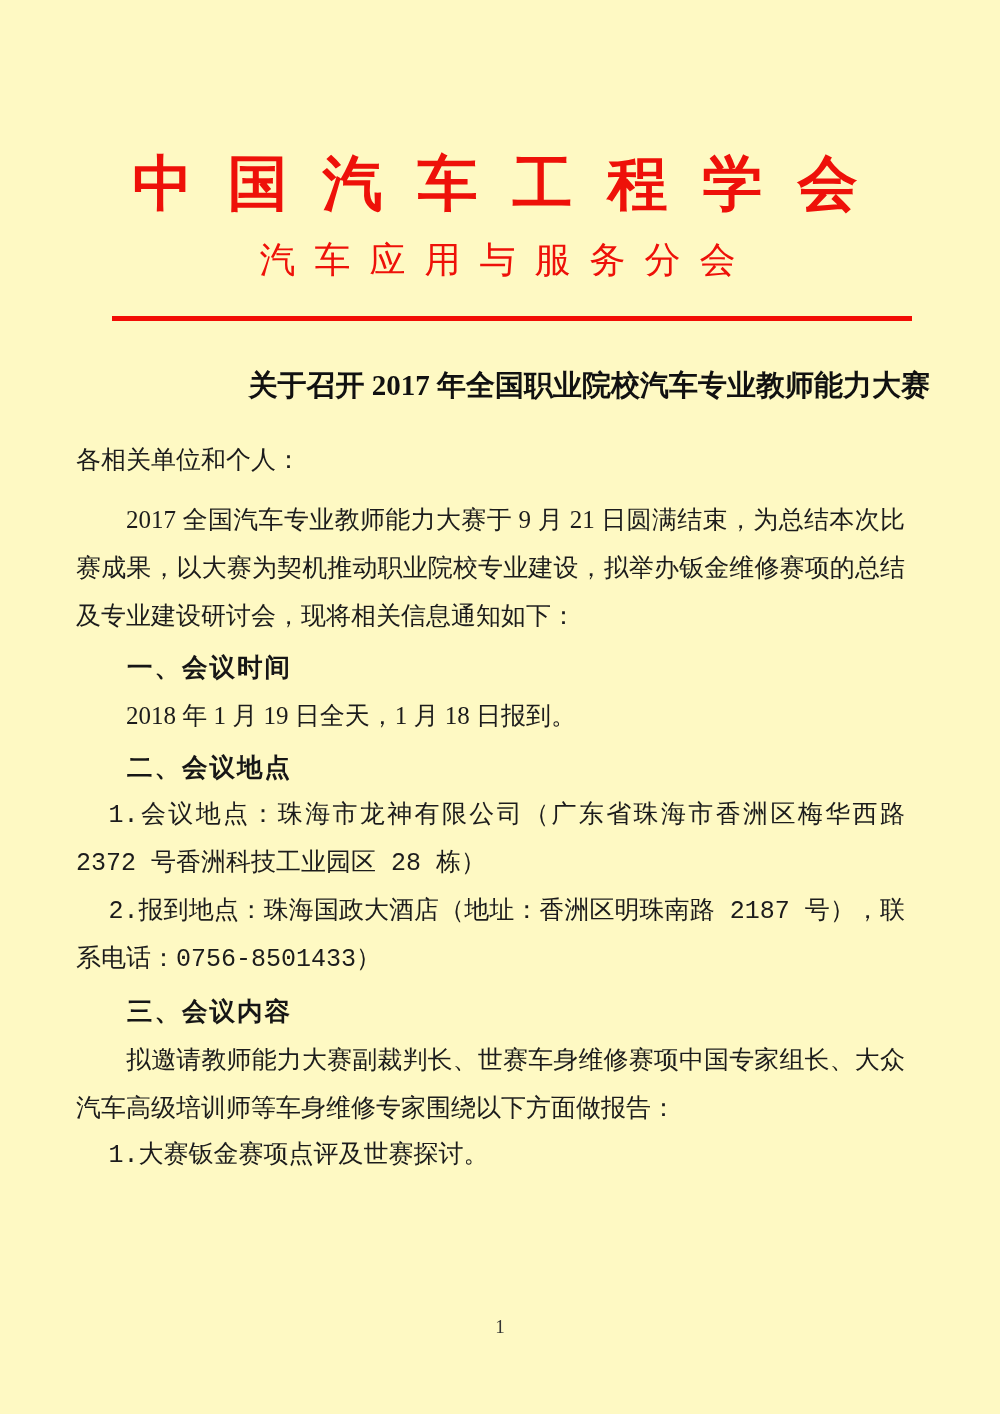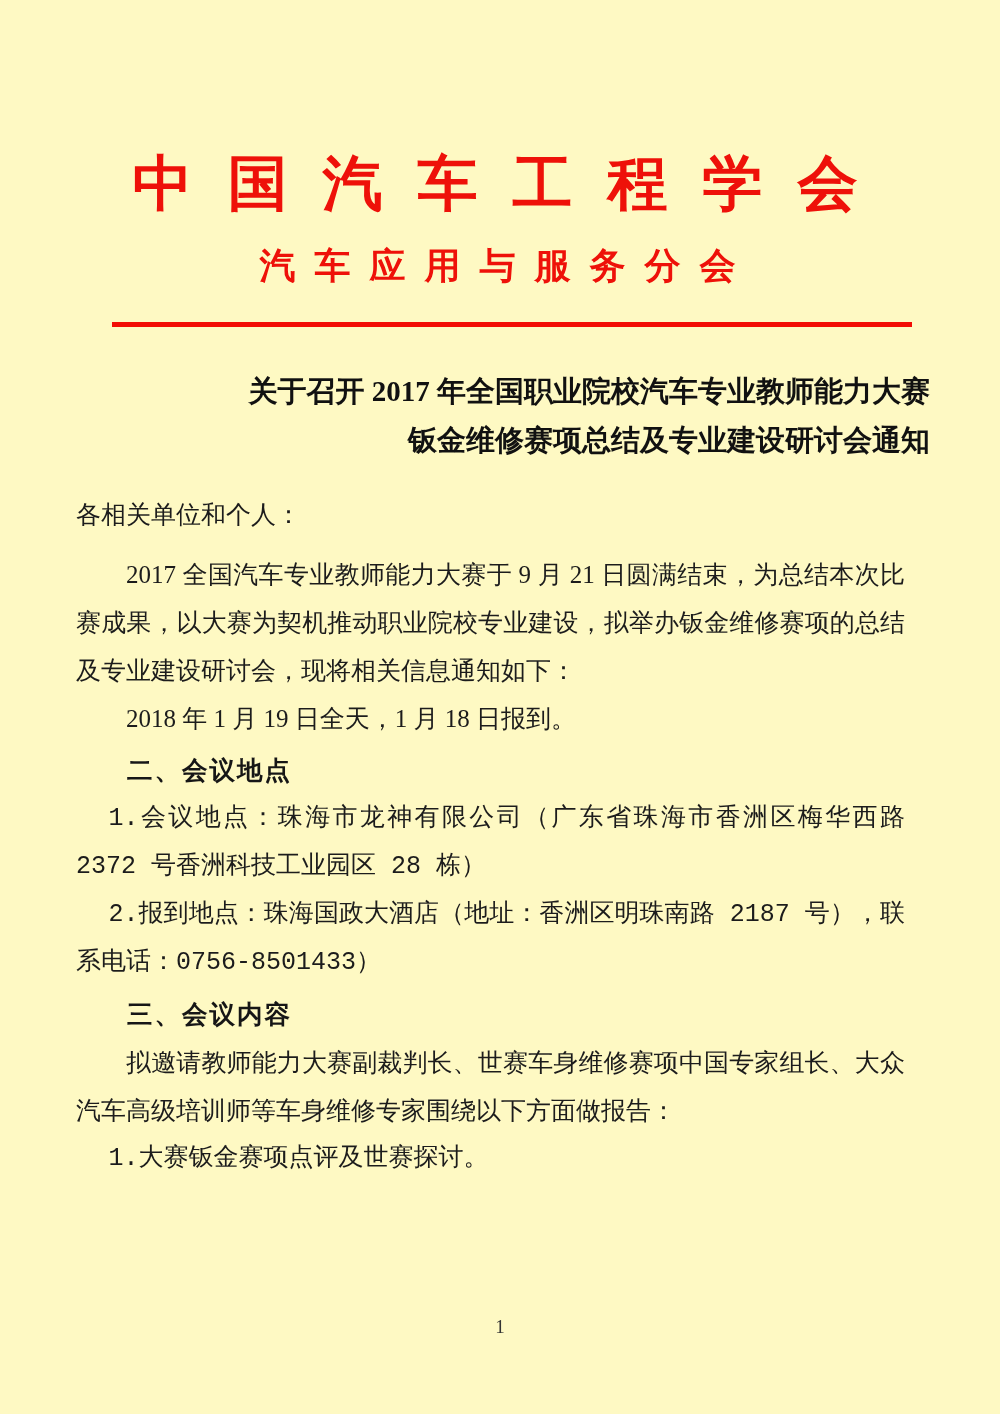--- a/index.html
+++ b/index.html
@@ -18,24 +18,24 @@
   .letterhead { text-align: center; padding-top: 150px; }
   .org-name {
     color: #ee1109;
     font-size: 60px;
     font-weight: 700;
     letter-spacing: 10px;
     line-height: 1.15;
     white-space: nowrap;
   }
   .branch-name {
-    margin-top: 26px;
+    margin-top: 20px;
     color: #ee1109;
     font-size: 36px;
-    font-weight: 700;
+    font-weight: 400;
     letter-spacing: 5px;
     line-height: 1.2;
     white-space: nowrap;
   }
   .red-rule {
     margin: 34px 88px 0 112px;
     height: 5px;
     background: #f20d05;
     border: none;
   }
@@ -91,29 +91,29 @@
 <div class="page">
 
   <header class="letterhead">
     <div class="org-name">中 国 汽 车 工 程 学 会</div>
     <div class="branch-name">汽 车 应 用 与 服 务 分 会</div>
     <div class="red-rule"></div>
   </header>
 
   <h1 class="doc-title">
     <span class="tline">关于召开 2017 年全国职业院校汽车专业教师能力大赛</span>
-    <span class="tline">钣金维修赛项总结及专业建设研讨会通知</span>
   </h1>
 
   <main class="doc-body">
 
     <p class="salutation">各相关单位和个人：</p>
 
     <p class="para-indent intro-para">2017 全国汽车专业教师能力大赛于 9 月 21 日圆满结束，为总结本次比赛成果，以大赛为契机推动职业院校专业建设，拟举办钣金维修赛项的总结及专业建设研讨会，现将相关信息通知如下：</p>
 
+    <h2 class="section-heading">一、会议时间</h2>
     <p class="para-indent">2018 年 1 月 19 日全天，1 月 18 日报到。</p>
 
     <h2 class="section-heading">二、会议地点</h2>
     <p class="para-num">1.会议地点：珠海市龙神有限公司（广东省珠海市香洲区梅华西路 2372 号香洲科技工业园区 28 栋）</p>
     <p class="para-num">2.报到地点：珠海国政大酒店（地址：香洲区明珠南路 2187 号），联系电话：0756-8501433）</p>
 
     <h2 class="section-heading">三、会议内容</h2>
     <p class="para-indent">拟邀请教师能力大赛副裁判长、世赛车身维修赛项中国专家组长、大众汽车高级培训师等车身维修专家围绕以下方面做报告：</p>
     <p class="para-num">1.大赛钣金赛项点评及世赛探讨。</p>
 

